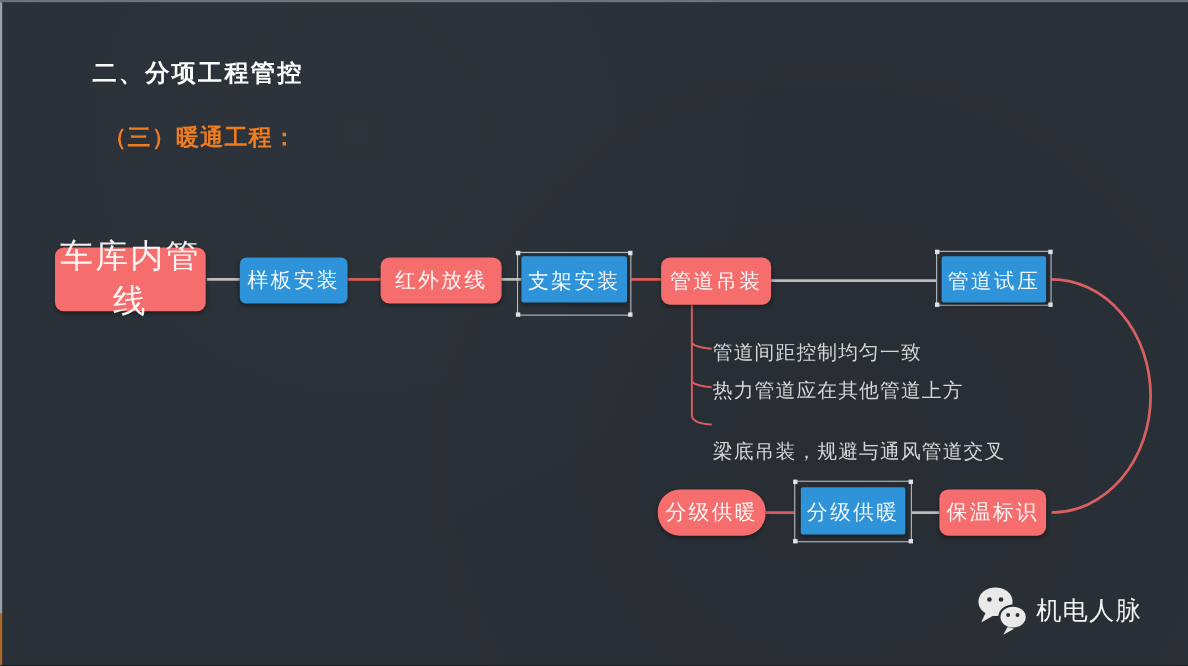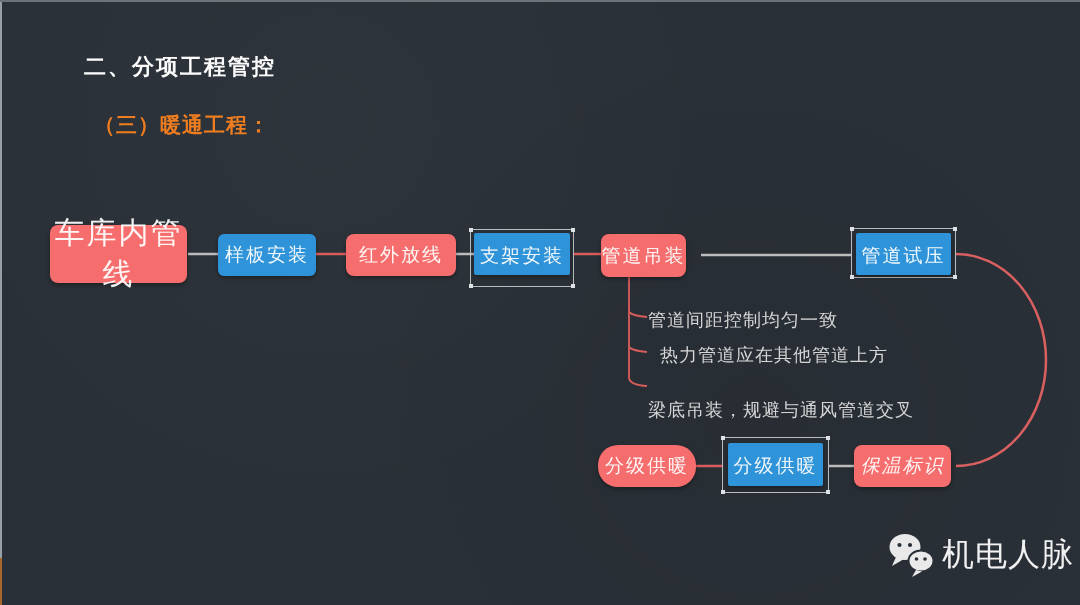--- a/index.html
+++ b/index.html
@@ -57,25 +57,25 @@
     cursor: default;
   }
   .node.red  { background: #f56e6d; border-radius: 8px; }
   .node.blue { background: #2e93d8; border-radius: 6px; }
   .node.sel-box { border-radius: 2px; align-items: flex-start; padding-top: 10px; }
 
   #n1 { left: 50px;  top: 225px; width: 137px; height: 58px; font-size: 30px; }
   #n2 { left: 218px; top: 234px; width: 98px;  height: 42px; }
   #n3 { left: 346px; top: 234px; width: 110px;  height: 42px; }
   #n4 { left: 474px; top: 233px; width: 96px;  height: 42px; }
-  #n5 { left: 601px; top: 234px; width: 85px; height: 43px; }
+  #n5 { left: 601px; top: 234px; width: 100px; height: 43px; }
   #n6 { left: 856px; top: 233px; width: 95px;  height: 42px; }
   #n7 { left: 598px; top: 445px; width: 98px;  height: 42px; border-radius: 20px; }
   #n8 { left: 728px; top: 443px; width: 95px;  height: 43px; }
-  #n9 { left: 854px; top: 445px; width: 97px;  height: 42px; font-style: italic; }
+  #n9 { left: 854px; top: 445px; width: 97px;  height: 42px; }
 
   .selection {
     position: absolute;
     border: 1px solid rgba(210,214,216,0.85);
     background: transparent;
     pointer-events: none;
   }
   #sel4 { left: 470px; top: 229px; width: 104px; height: 58px; }
   #sel6 { left: 851px; top: 228px; width: 105px; height: 50px; }
   #sel8 { left: 722px; top: 437px; width: 107px; height: 56px; }
@@ -87,29 +87,29 @@
   .handle.tr { right: -2px; top: -2px; }
   .handle.bl { left: -2px; bottom: -2px; }
   .handle.br { right: -2px; bottom: -2px; }
 
   .note {
     position: absolute; left: 648px;
     font-size: 18px; letter-spacing: 1px;
     color: #d6d6d6; white-space: nowrap;
   }
   #note0 { top: 308px; }
-  #note1 { top: 343px; margin-left: 12px; }
+  #note1 { top: 343px; }
   #note2 { top: 398px; }
 
   .footer {
     position: absolute; left: 888px; top: 532px;
     display: flex; align-items: center;
   }
   .footer .brand-text {
-    font-size: 32px; color: #f1f1f1; letter-spacing: 1px;
+    font-size: 23px; color: #f1f1f1; letter-spacing: 1px;
     margin-left: 6px; font-weight: 500;
   }
 </style>
 </head>
 <body>
 
 <div class="slide">
 
   <div class="edge-top"></div>
   <div class="edge-left-light"></div>

